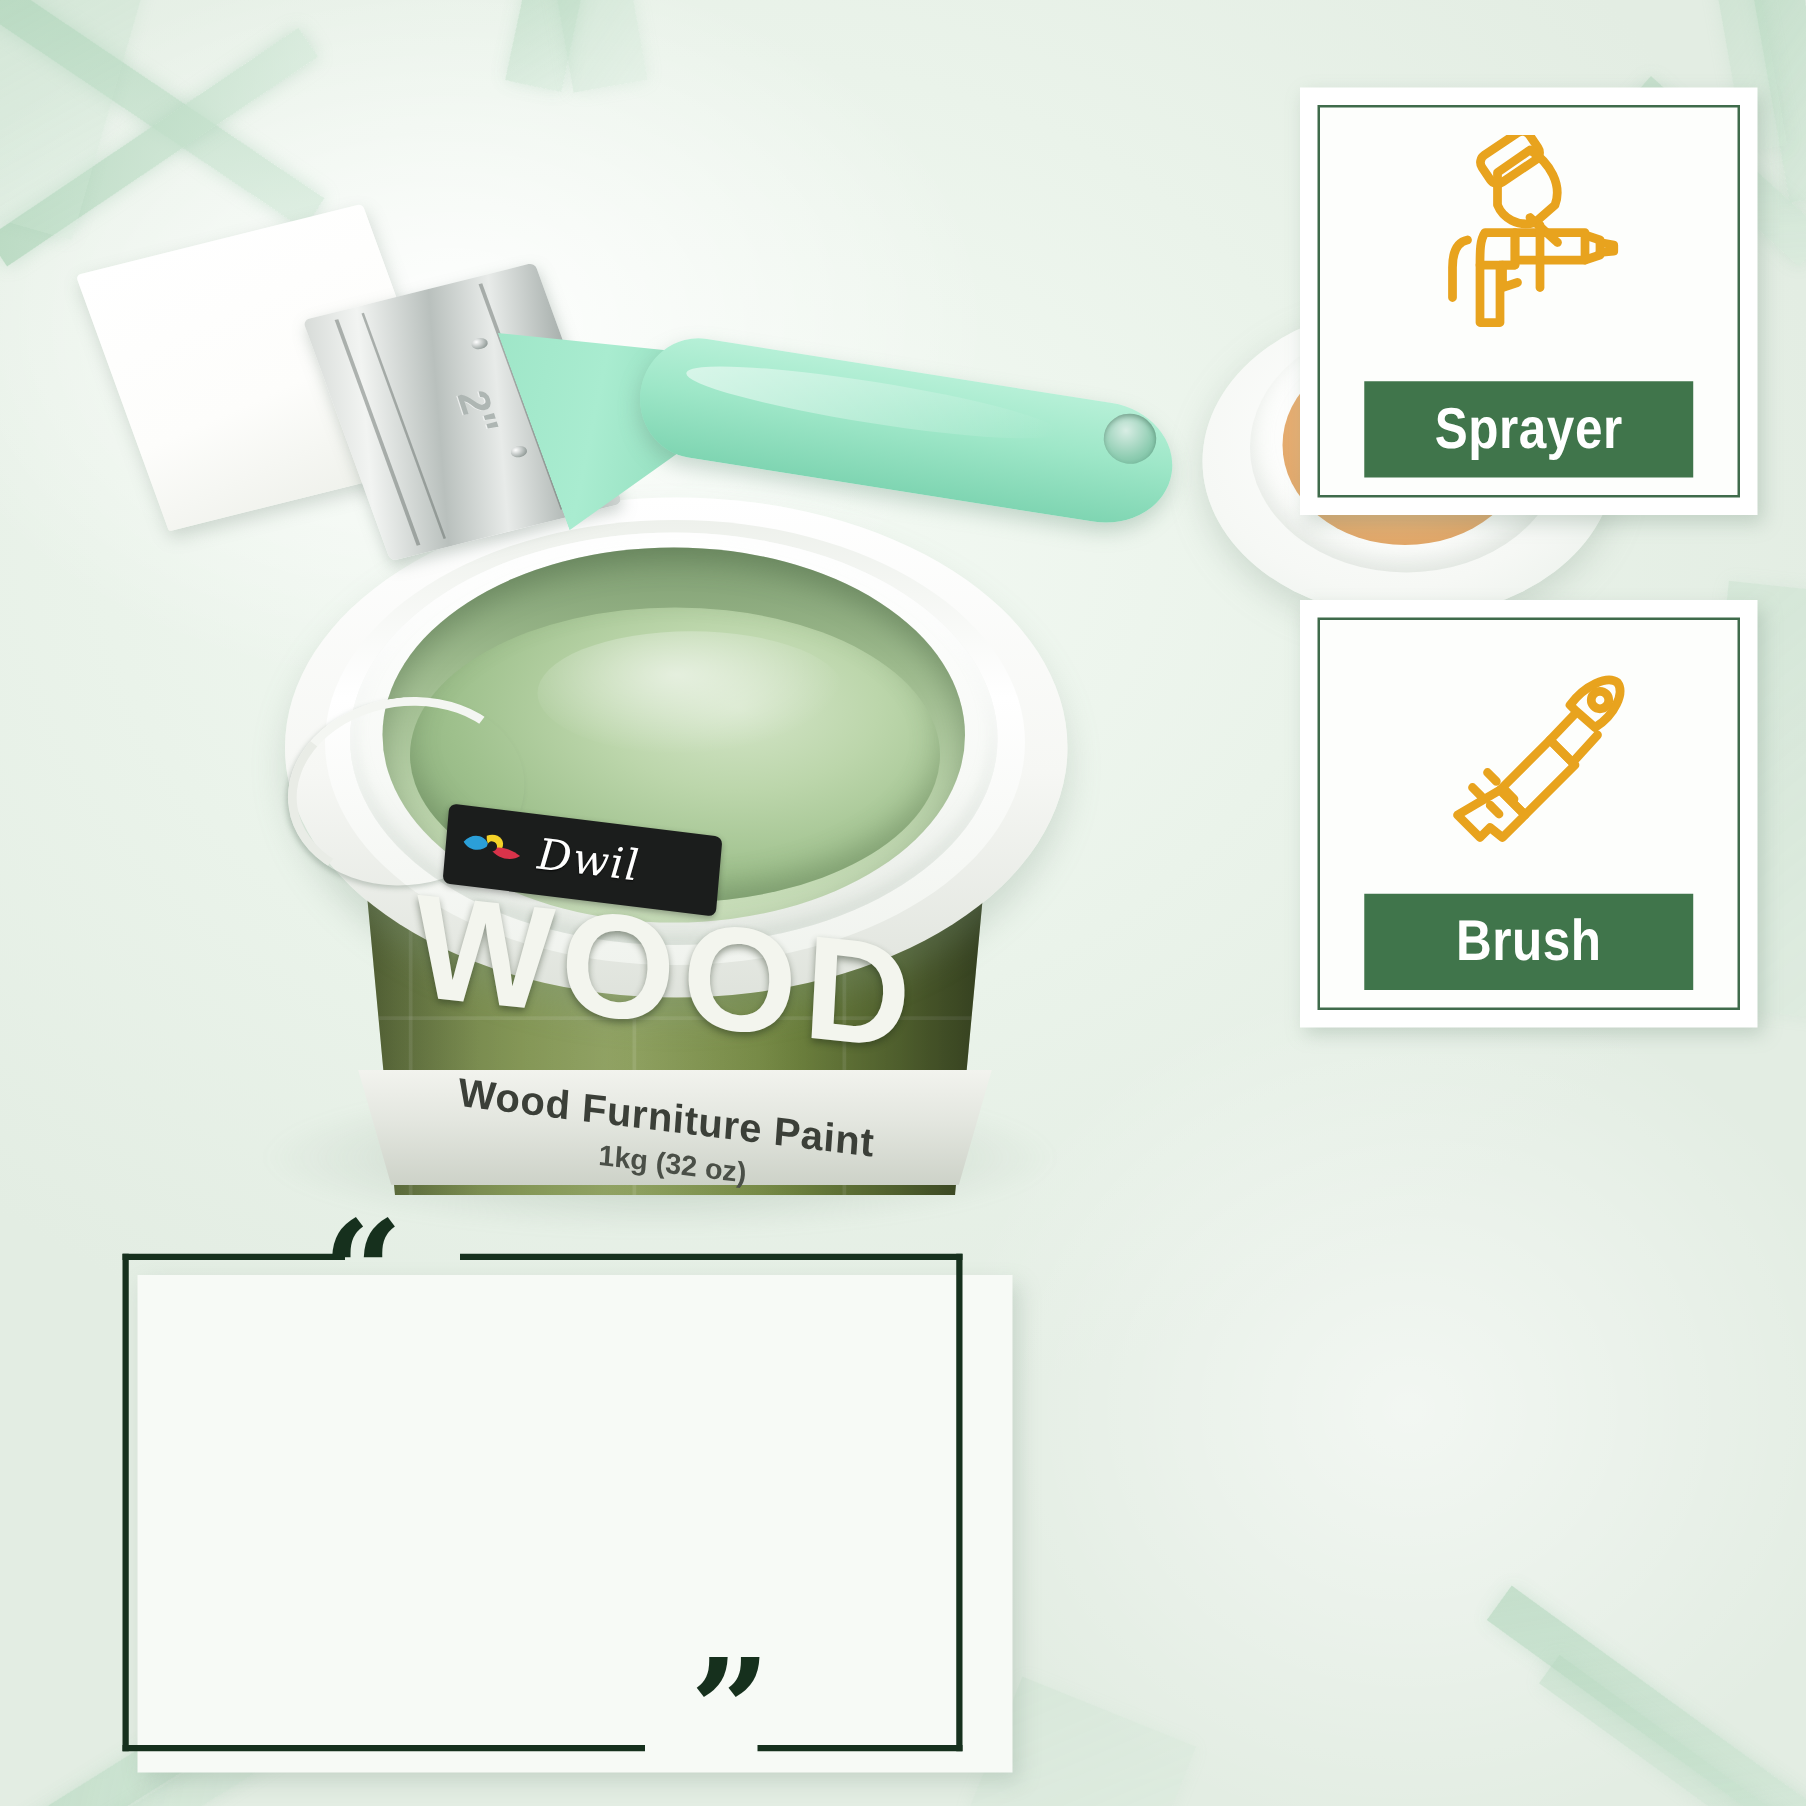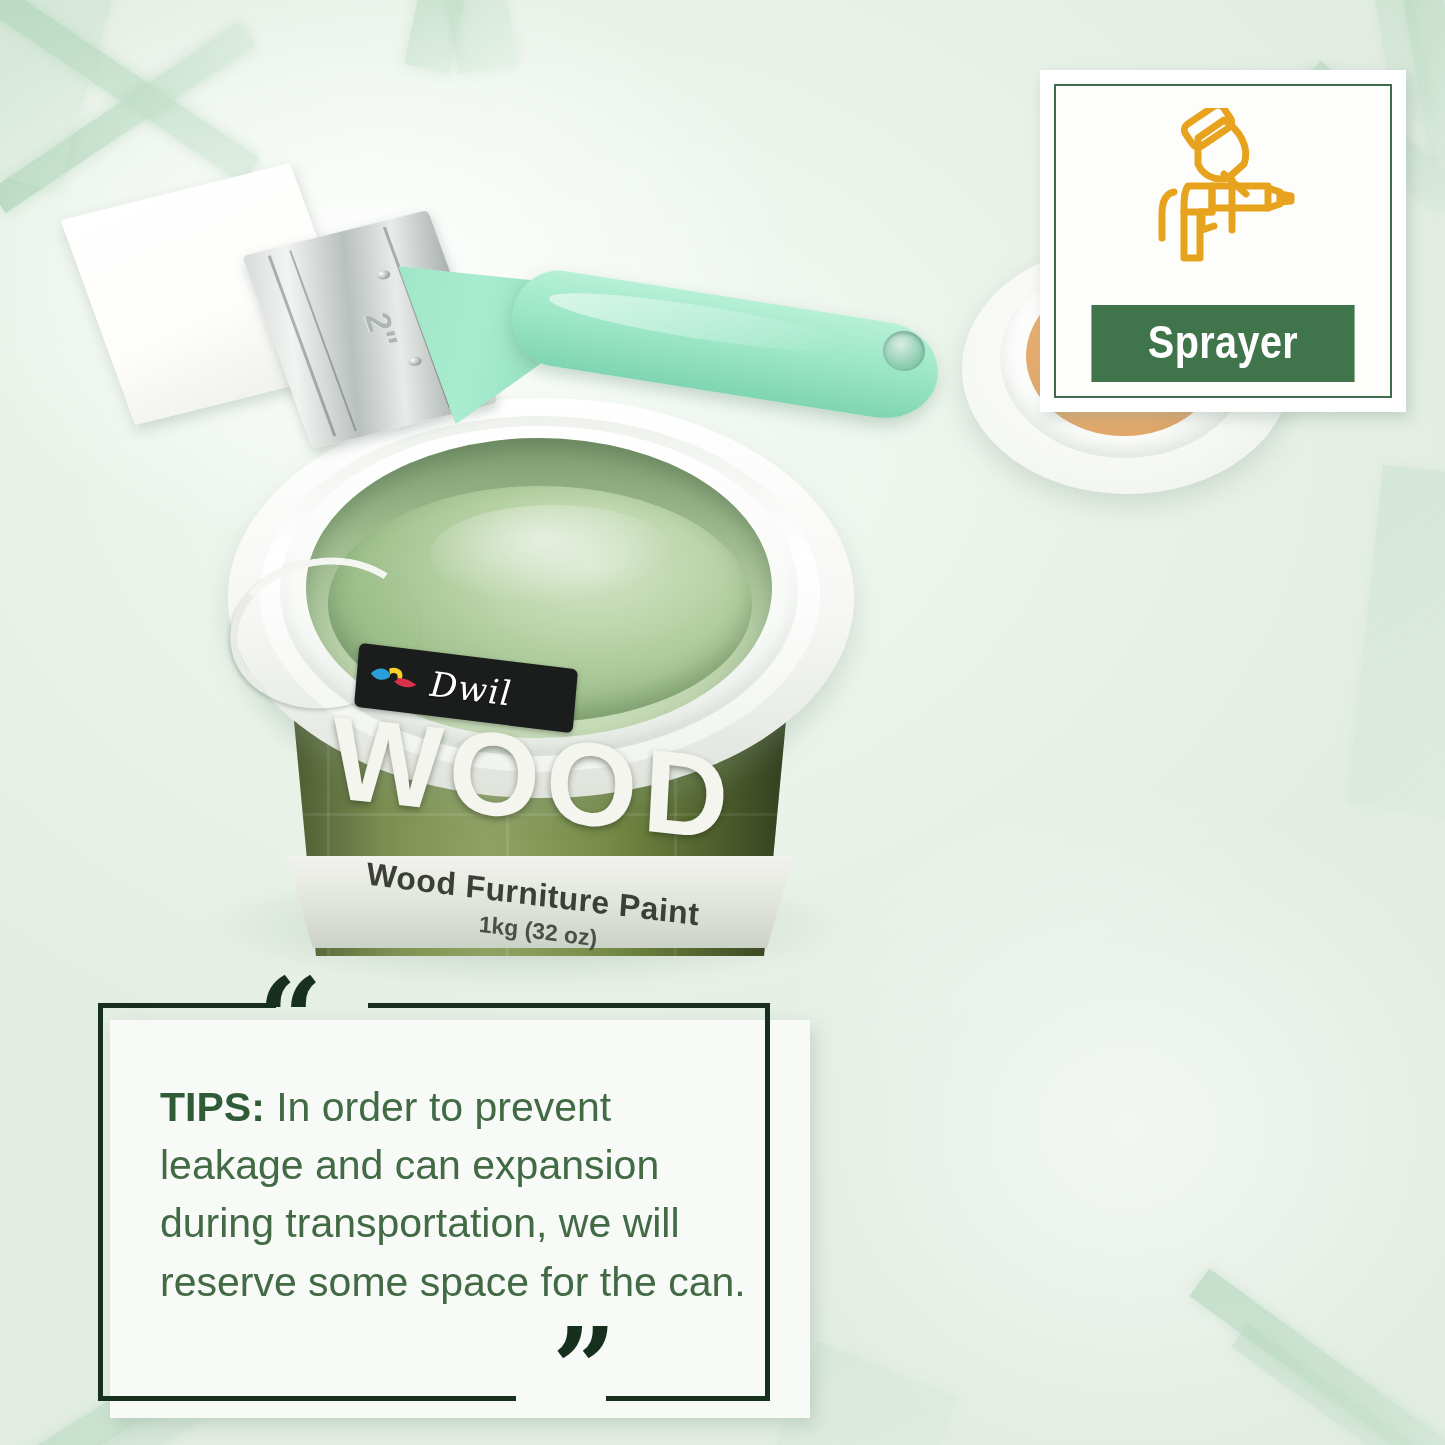--- a/index.html
+++ b/index.html
@@ -420,33 +420,51 @@
 
           <path d="M74 104 L74 122 L86 118"></path>
 
           <path d="M104 72 L104 122"></path>
         </svg>
       </div>
       <div class="card-label">Sprayer</div>
     </div>
   </div>
 
+  <div class="card" id="card-brush">
+    <div class="card-inner">
+      <div class="card-icon">
+        <svg width="190" height="175" viewBox="0 0 190 175" fill="none" stroke="#e8a31e" stroke-width="7" stroke-linecap="round" stroke-linejoin="round">
+
+          <path d="M128 46 C140 30 158 22 166 28 C172 36 164 54 148 64 L132 50 Z"></path>
+          <circle cx="152" cy="42" r="7"></circle>
+
+          <path d="M133 52 L112 74 L130 92 L150 70"></path>
+
+          <path d="M112 74 L132 94 L92 134 L72 114 Z"></path>
+
+          <path d="M72 114 L92 134 L74 152 L64 144 L56 152 L38 134 Z"></path>
+
+          <path d="M62 100 L84 122" stroke-dasharray="10 10"></path>
+          <path d="M50 112 L72 134" stroke-dasharray="10 10"></path>
+        </svg>
+      </div>
+      <div class="card-label">Brush</div>
+    </div>
+  </div>
 
 
   <div id="tips-box"></div>
 
   <div id="tips-frame">
     <div class="edge left"></div>
     <div class="edge right"></div>
     <div class="edge top-a"></div>
     <div class="edge top-b"></div>
     <div class="edge bot-a"></div>
     <div class="edge bot-b"></div>
   </div>
 
   <div class="quote-mark" id="quote-open">“</div>
   <div class="quote-mark" id="quote-close">”</div>
 
-  <div id="tips-text">
-    <span class="tips-head">TIPS:</span><span> In order to prevent leakage and can expansion during transportation, we will reserve some space for the can.</span>
-  </div>
 
 </div>
 
 </body></html>

